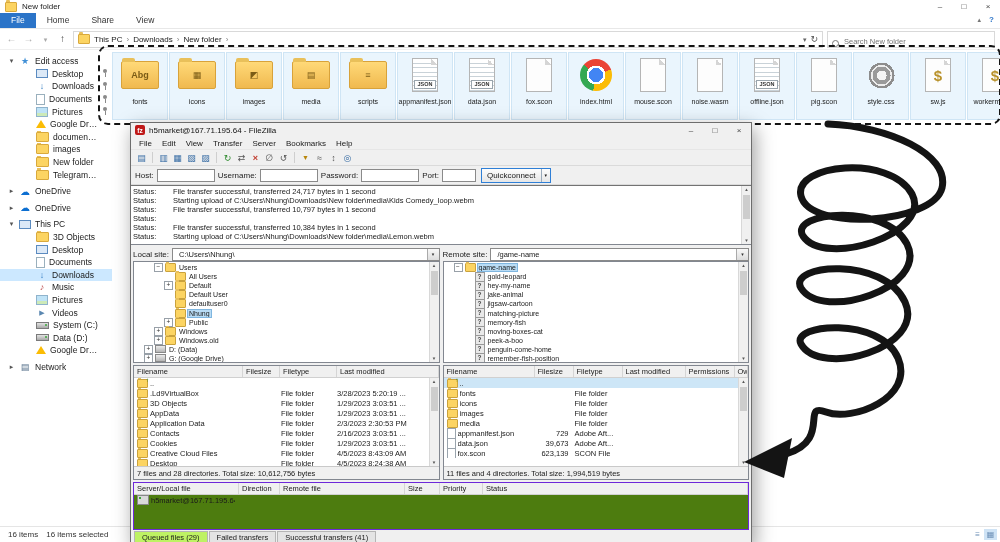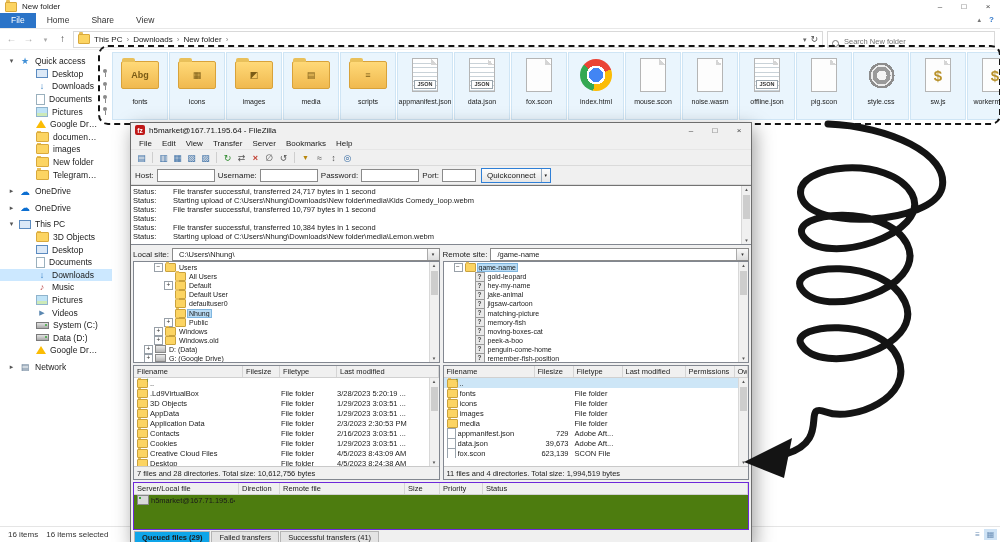--- a/index.html
+++ b/index.html
@@ -155,21 +155,21 @@
   .fz-cell{padding:0 3px;overflow:hidden;flex:none;display:flex;align-items:center;gap:2px;height:100%}
   .fz-cell.num{justify-content:flex-end}
   .cell-text{overflow:hidden;white-space:nowrap}
   .list-local .c1{width:102px}.list-local .c2{width:30px}.list-local .c3{width:50px}.list-local .c4{flex:1}
   .list-remote .c1{width:84px}.list-remote .c2{width:32px}.list-remote .c3{width:42px}.list-remote .c4{width:56px}.list-remote .c5{width:42px}.list-remote .c6{flex:1}
   .queue-list .c1{width:98px}.queue-list .c2{width:34px}.queue-list .c3{width:118px}.queue-list .c4{width:28px}.queue-list .c5{width:36px}.queue-list .c6{flex:1}
   .fz-list-status{height:12px;flex:none;background:#f0f0f0;border-top:1px solid #c9c9c9;font-size:7.5px;display:flex;align-items:center;padding:0 3px;white-space:nowrap;overflow:hidden}
   .fz-queue{height:46px;flex:none;margin:2px 2px 0 2px;border:1px solid #6d28d9;background:#4d7c0f;display:flex;flex-direction:column}
   .fz-tabs{height:13px;flex:none;display:flex;align-items:flex-end;gap:1px;padding-left:3px}
   .fz-tab{font-size:7.5px;padding:1px 7px;border:1px solid #b5b5b5;border-bottom:none;background:#e4e4e4;white-space:nowrap}
-  .fz-tab.active{background:#0ea5e9;font-weight:bold}
+  .fz-tab.active{background:#bef264;font-weight:normal}
   
   #doodle{position:absolute;left:740px;top:110px;width:260px;height:420px;z-index:40;pointer-events:none}
 </style>
 </head>
 <body>
 
 <div id="stage">
 
   <section id="explorer">
     <div class="exp-titlebar">
@@ -219,21 +219,21 @@
       <div class="search-box">
         <span class="mag"></span>
         <input placeholder="Search New folder" style="">
       </div>
     </div>
 
     <div class="exp-side">
   <div class="side-item">
     <span class="chev chev-open"></span>
     <span class="si-ic ic-star"></span>
-    <span class="si-label">Quick access</span>
+    <span class="si-label">Edit access</span>
     <span class="pin-slot"></span>
   </div>
 
   <div class="side-item ind1">
     <span class="chev"></span>
     <span class="si-ic ic-monitor"></span>
     <span class="si-label">Desktop</span>
     <span class="pin-slot show"></span>
   </div>
 

